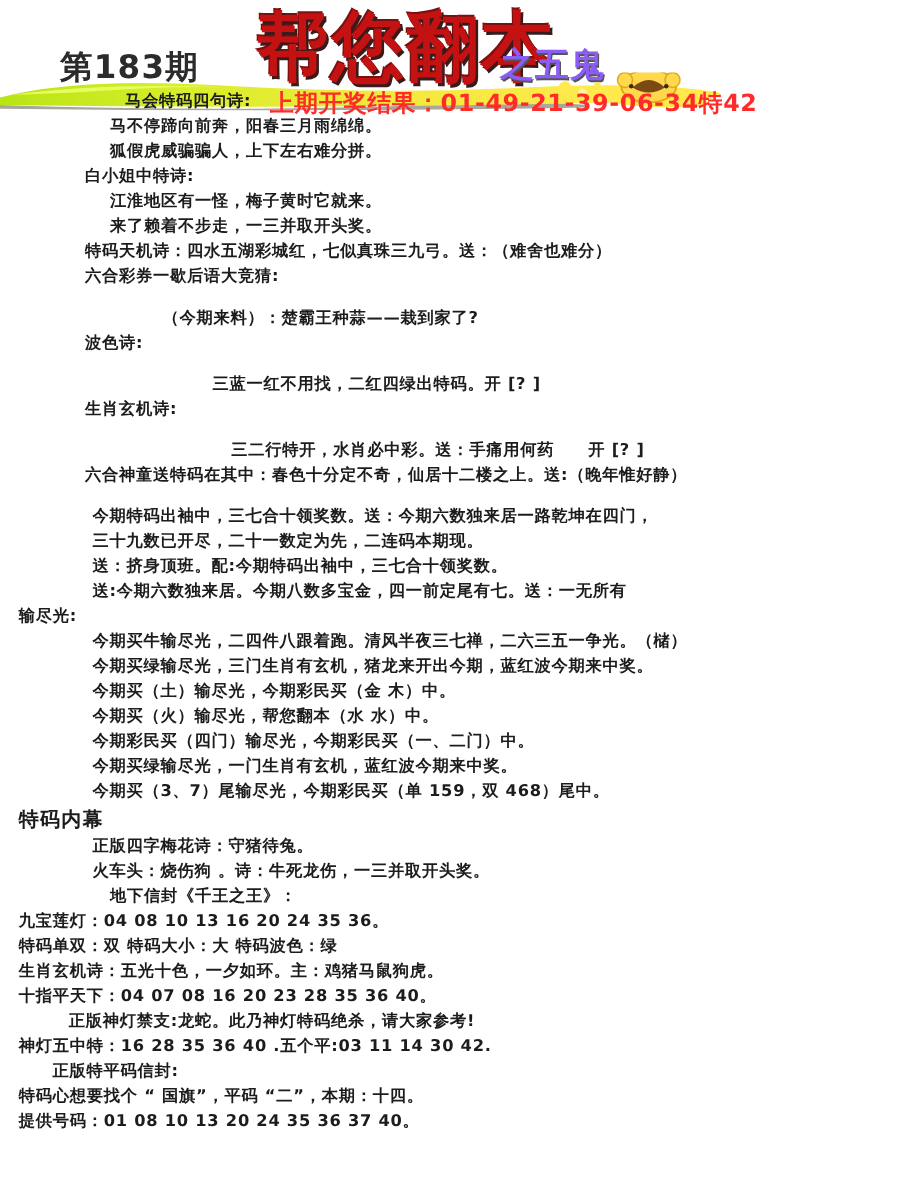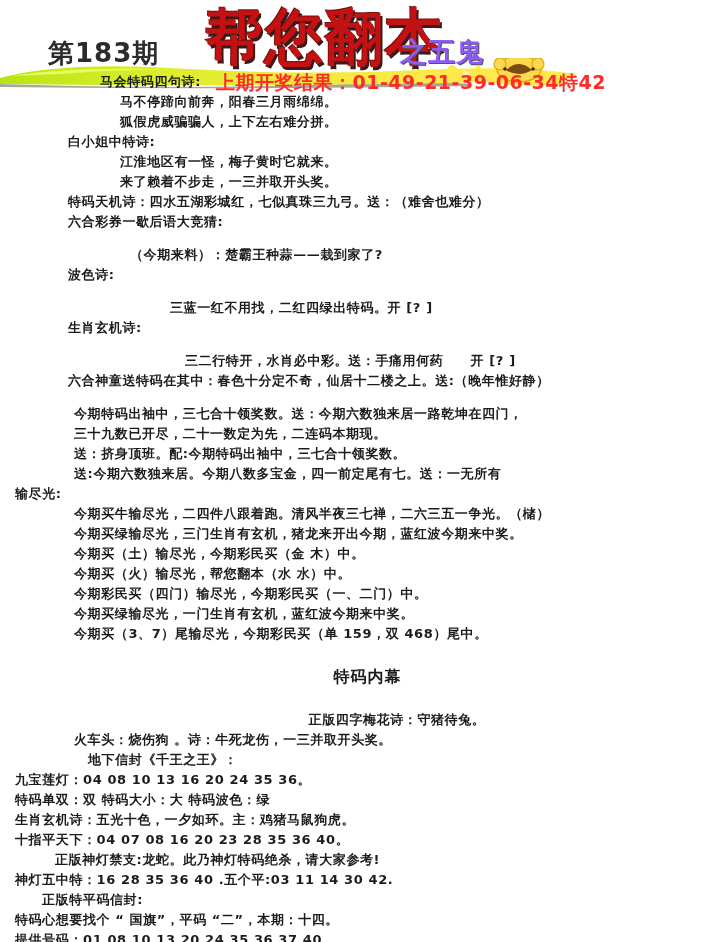--- a/index.html
+++ b/index.html
@@ -37,31 +37,31 @@
     letter-spacing:0.5px;white-space:nowrap;
   }
   
   .content{position:absolute;top:72px;left:0;width:720px;}
   .ln{
     font-size:13px;font-weight:700;line-height:20px;
     letter-spacing:0.6px;white-space:nowrap;color:#1c1c1c;
   }
   .h-big{font-size:16px;line-height:24px;letter-spacing:1px;}
   .gap{margin-top:13px;}
-  .gap-sm{margin-top:21px;text-align:center;}
+  .gap-sm{margin-top:0;}
   .i15{padding-left:15px}
   .i42{padding-left:42px}
   .i55{padding-left:55px}
   .i68{padding-left:68px}
   .i74{padding-left:74px}
   .i88{padding-left:88px}
   .i100{padding-left:100px}
   .i130{padding-left:130px}
   .i170{padding-left:170px}
-  .i180{padding-left:120px}
+  .i180{padding-left:88px}
   .i185{padding-left:185px}
 </style>
 </head>
 <body>
 
 <div class="sheet">
 
   <div class="header">
     <div class="issue">第183期</div>
     <div class="title-main">帮您翻本</div>

